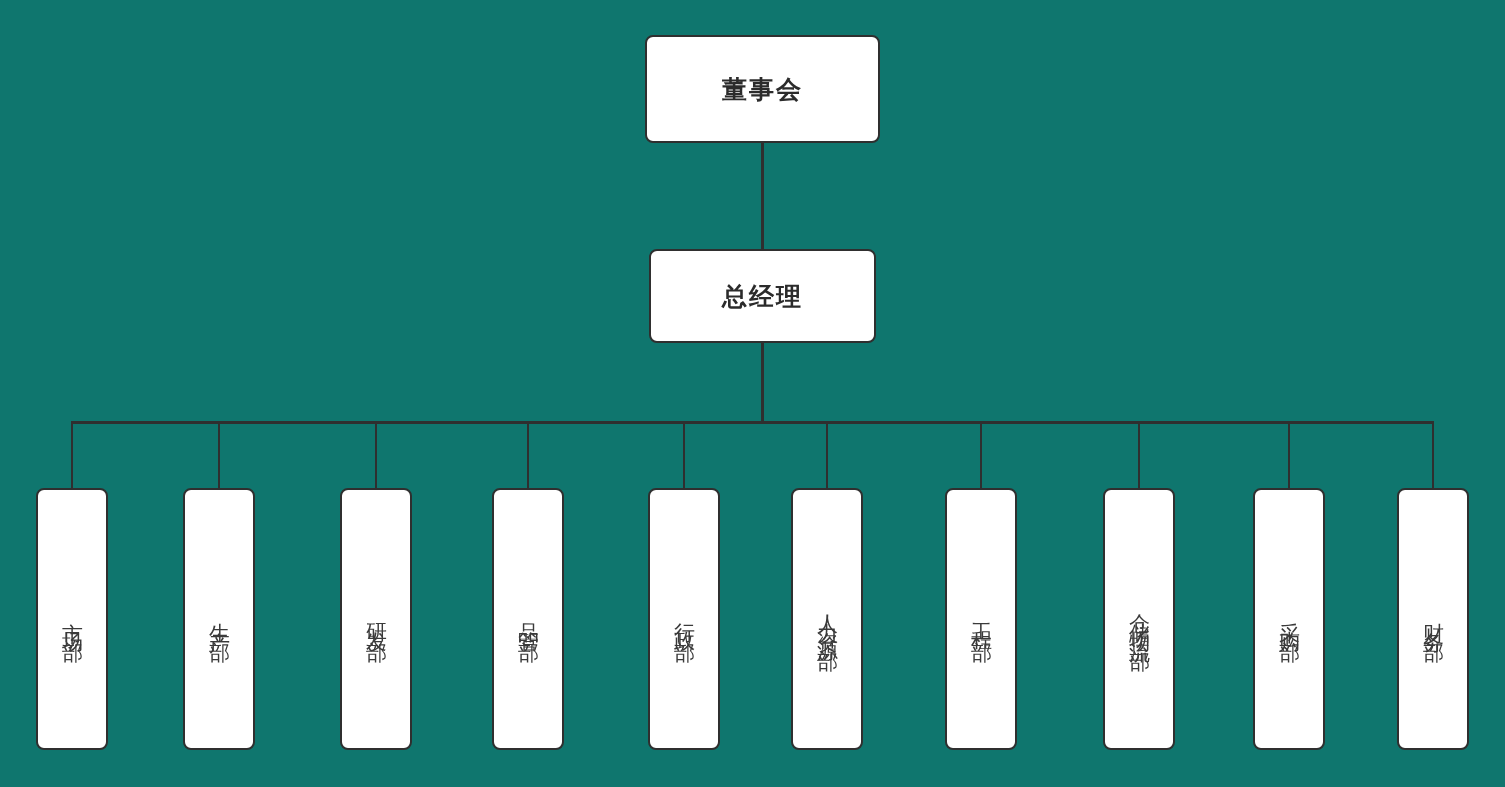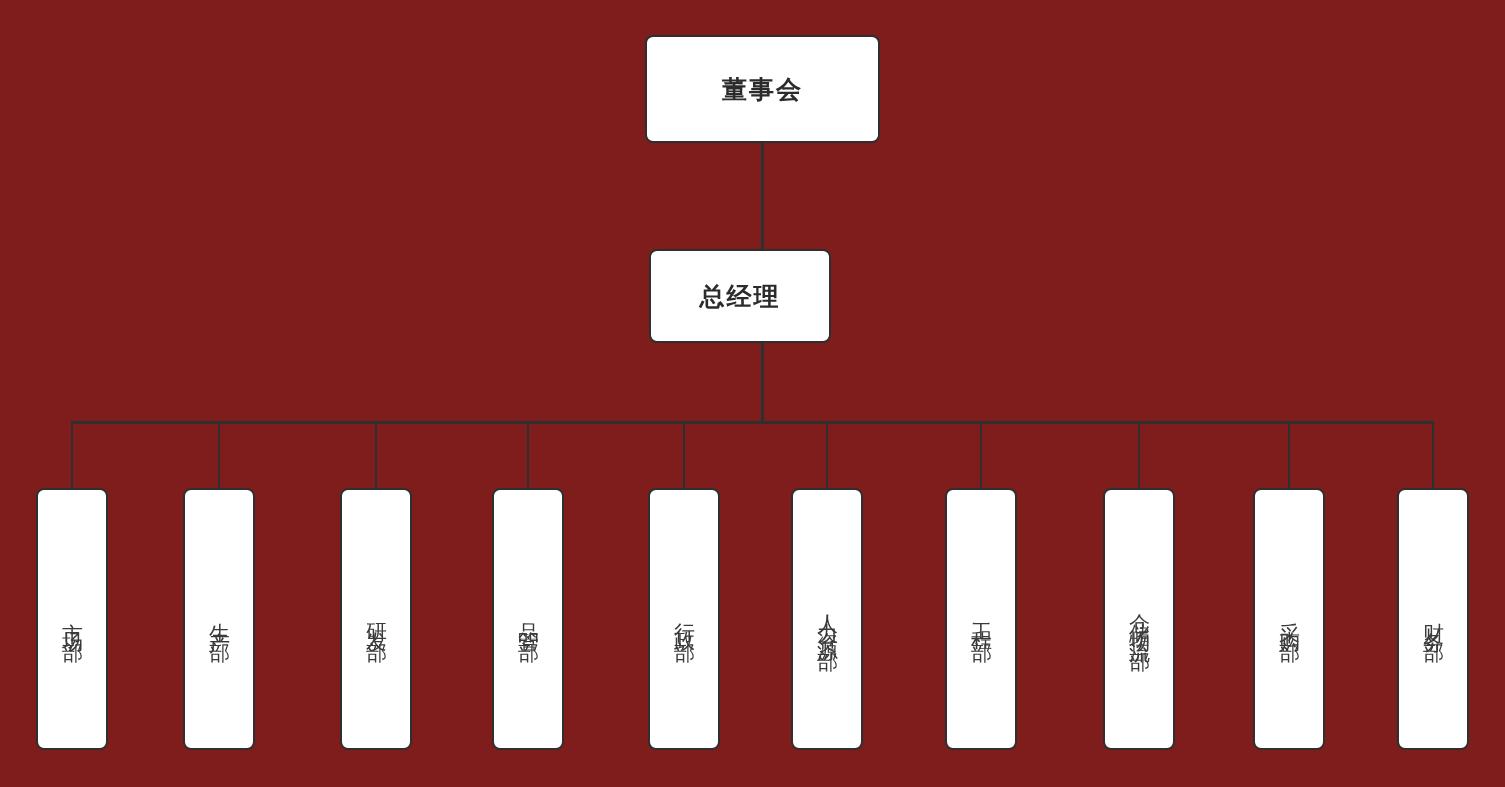--- a/index.html
+++ b/index.html
@@ -5,36 +5,36 @@
   html, body {
     margin: 0;
     padding: 0;
     background: #ffffff;
     font-family: "DejaVu Sans", "Liberation Sans", sans-serif;
   }
   .canvas {
     position: relative;
     width: 1505px;
     height: 787px;
-    background: #7f1d1d;
+    background: #0f766e;
     overflow: hidden;
   }
   
   .node {
     position: absolute;
     background: #ffffff;
     border: 2.5px solid #2f2f2f;
     border-radius: 8px;
     display: flex;
     align-items: center;
     justify-content: center;
     box-sizing: border-box;
   }
   .root    { left: 645px; top: 35px;  width: 235px; height: 108px; }
-  .manager { left: 649px; top: 249px; width: 182px; height: 94px;  }
+  .manager { left: 649px; top: 249px; width: 227px; height: 94px;  }
   .node .lbl {
     font-size: 25px;
     font-weight: bold;
     color: #2b2b2b;
     letter-spacing: 2px;
   }
   
   .line { position: absolute; background: #2f2f2f; }
   .v1  { left: 761px; top: 143px; width: 2.5px;  height: 106px; }
   .v2  { left: 761px; top: 343px; width: 2.5px;  height: 79px;  }

